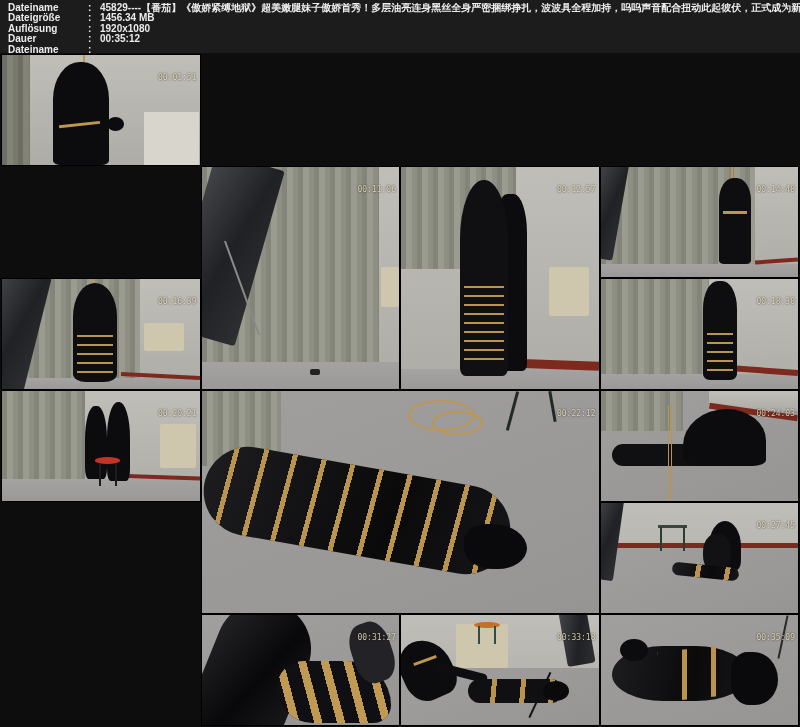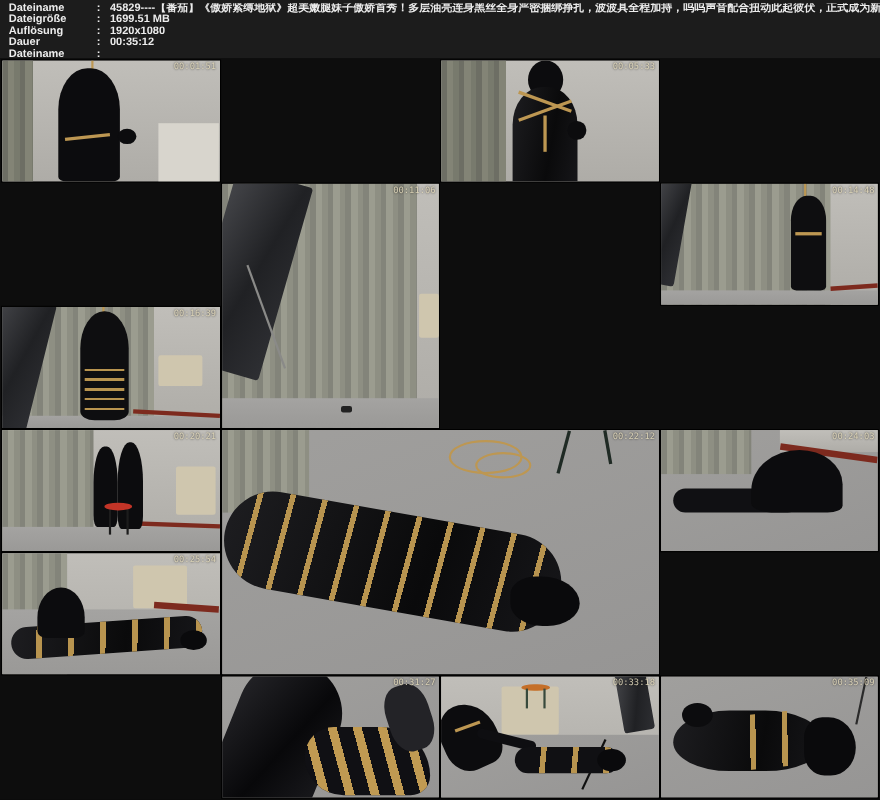--- a/index.html
+++ b/index.html
@@ -8,21 +8,21 @@
   .header{height:53px;background:#1c1c1c;padding:3px 0 0 8px;box-sizing:border-box;}
   .hrow{display:flex;line-height:10.4px;font-size:10px;font-weight:700;color:#ececec;white-space:nowrap;}
   .hlabel{width:80px;flex:0 0 80px;}
   .hcolon{width:12px;flex:0 0 12px;}
   .hvalue{overflow:hidden;text-overflow:clip;}
   
   .grid{display:grid;grid-template-columns:repeat(4,1fr);grid-template-rows:repeat(6,110px);
         gap:2px;padding:2px;background:#0d0d0d;}
   .thumb{position:relative;overflow:hidden;background:#b7b5b0;outline:1px solid #000;}
   .ly{position:absolute;}
-  .ts{position:absolute;top:1px;right:3px;font-size:8px;letter-spacing:0;
+  .ts{position:absolute;top:18px;right:3px;font-size:8px;letter-spacing:0;
       font-family:"DejaVu Sans Mono",monospace;color:#ded5b8;opacity:.92;
       text-shadow:0 0 2px rgba(0,0,0,.85);z-index:9;}
   
   .wall{background:linear-gradient(180deg,#c0beb9,#aeaca7);}
   .patch{background:#cfc6ae;border-radius:2px;}
   .curt{background:repeating-linear-gradient(90deg,#83847a 0 5px,#9b9c8f 5px 11px,#8e8f83 11px 16px);}
   .curtdk{background:repeating-linear-gradient(90deg,#6d6e64 0 5px,#838476 5px 11px,#787a6d 11px 16px);}
   .floor{background:linear-gradient(180deg,#a4a3a1,#9a9997);}
   .carpet{background:linear-gradient(160deg,#a09f9d,#969594);}
   .base{background:#7d2a1e;}
@@ -38,21 +38,21 @@
 
 <div class="header">
   <div class="hrow">
     <span class="hlabel">Dateiname</span>
       <span class="hcolon">:</span>
       <span class="hvalue">45829----【番茄】《傲娇紧缚地狱》超美嫩腿妹子傲娇首秀！多层油亮连身黑丝全身严密捆绑挣扎，波波具全程加持，呜呜声音配合扭动此起彼伏，正式成为新的紧缚玩偶，迎接属于她的专属呜呜紧缚地狱！.mp4</span>
   </div>
   <div class="hrow">
     <span class="hlabel">Dateigröße</span>
       <span class="hcolon">:</span>
-      <span class="hvalue">1699.51 MB</span>
+      <span class="hvalue">1456.34 MB</span>
   </div>
   <div class="hrow">
     <span class="hlabel">Auflösung</span>
       <span class="hcolon">:</span>
       <span class="hvalue">1920x1080</span>
   </div>
   <div class="hrow">
     <span class="hlabel">Dauer</span>
       <span class="hcolon">:</span>
       <span class="hvalue">00:35:12</span>
@@ -71,45 +71,45 @@
     <div class="ly curtdk" style="left:0;top:0;width:14%;height:100%"></div>
     <div class="ly" style="left:72%;top:52%;width:28%;height:48%;background:#d8d5cd"></div>
     <div class="ly rope" style="left:41%;top:0;width:1%;height:30%"></div>
     <div class="ly dark" style="left:26%;top:6%;width:28%;height:94%;border-radius:48% 48% 14% 14%/36% 36% 4% 4%"></div>
     <div class="ly dark" style="left:53%;top:56%;width:9%;height:13%;border-radius:50%"></div>
     <div class="ly rope" style="left:29%;top:62%;width:21%;height:2.5%;transform:rotate(-6deg)"></div>
     <span class="ts">00:01:51</span>
   </div>
 
 
-  <div class="thumb" style="grid-area:1/3" title="figure facing camera with rope harness, dark curtain left">
-    <div class="ly wall" style="inset:0"></div>
-    <div class="ly curtdk" style="left:0;top:0;width:30%;height:100%"></div>
-    <div class="ly dark" style="left:40%;top:0;width:16%;height:32%;border-radius:50%"></div>
-    <div class="ly fig" style="left:33%;top:22%;width:30%;height:78%;border-radius:46% 46% 10% 10%/40% 40% 0 0"></div>
-    <div class="ly rope" style="left:35%;top:33%;width:26%;height:2.5%;transform:rotate(20deg)"></div>
-    <div class="ly rope" style="left:35%;top:40%;width:26%;height:2.5%;transform:rotate(-20deg)"></div>
-    <div class="ly rope" style="left:47%;top:45%;width:1.4%;height:30%"></div>
-    <div class="ly dark" style="left:58%;top:50%;width:9%;height:15%;border-radius:50%"></div>
-    <span class="ts">00:05:33</span>
-  </div>
 
 
 
   <div class="thumb" style="grid-area:2/2/4/3" title="tall leaning mirror against curtained wall, empty room">
     <div class="ly curt" style="inset:0"></div>
     <div class="ly wall" style="left:90%;top:0;width:10%;height:100%"></div>
     <div class="ly patch" style="left:91%;top:45%;width:9%;height:18%"></div>
     <div class="ly floor" style="left:0;top:88%;width:100%;height:12%"></div>
     <div class="ly mirror" style="left:-6%;top:-4%;width:36%;height:82%;transform:rotate(16deg)"></div>
     <div class="ly" style="left:20%;top:32%;width:2px;height:45%;background:#8a8a88;transform:rotate(-20deg)"></div>
     <div class="ly" style="left:55%;top:91%;width:5%;height:2.5%;background:#222;border-radius:2px"></div>
     <span class="ts">00:11:06</span>
   </div>
 
+  <div class="thumb" style="grid-area:2/3/4/4" title="two figures standing together by white wall">
+    <div class="ly wall" style="inset:0"></div>
+    <div class="ly curt" style="left:0;top:0;width:58%;height:46%"></div>
+    <div class="ly patch" style="left:75%;top:45%;width:20%;height:22%"></div>
+    <div class="ly floor" style="left:0;top:91%;width:100%;height:9%"></div>
+    <div class="ly base" style="left:50%;top:87%;width:50%;height:4%;transform:rotate(2deg)"></div>
+    <div class="ly dark" style="left:47%;top:12%;width:17%;height:80%;border-radius:40% 40% 14% 14%/22% 22% 4% 4%"></div>
+    <div class="ly" style="left:30%;top:6%;width:24%;height:88%;background:#101013;border-radius:50% 50% 12% 12%/30% 30% 4% 4%"></div>
+    <div class="ly bands" style="left:32%;top:52%;width:20%;height:38%"></div>
+    <span class="ts">00:12:57</span>
+  </div>
 
   <div class="thumb" style="grid-area:2/4" title="figure standing beside tall curtains and mirror edge">
     <div class="ly curt" style="inset:0"></div>
     <div class="ly wall" style="left:78%;top:0;width:22%;height:100%"></div>
     <div class="ly floor" style="left:0;top:88%;width:100%;height:12%"></div>
     <div class="ly base" style="left:78%;top:84%;width:22%;height:4%;transform:rotate(-4deg)"></div>
     <div class="ly mirror" style="left:-4%;top:-6%;width:14%;height:90%;transform:rotate(10deg)"></div>
     <div class="ly rope" style="left:66%;top:0;width:1%;height:12%"></div>
     <div class="ly" style="left:60%;top:10%;width:16%;height:78%;background:#0e0e10;border-radius:45% 45% 16% 16%/26% 26% 4% 4%"></div>
     <div class="ly rope" style="left:62%;top:40%;width:12%;height:2.5%"></div>
@@ -122,20 +122,29 @@
     <div class="ly patch" style="left:72%;top:40%;width:20%;height:25%"></div>
     <div class="ly floor" style="left:0;top:90%;width:100%;height:10%"></div>
     <div class="ly base" style="left:60%;top:86%;width:40%;height:4%;transform:rotate(3deg)"></div>
     <div class="ly mirror" style="left:-8%;top:-8%;width:26%;height:116%;transform:rotate(14deg)"></div>
     <div class="ly rope" style="left:46%;top:0;width:1%;height:8%"></div>
     <div class="ly" style="left:36%;top:4%;width:22%;height:90%;background:#0e0e10;border-radius:50% 50% 30% 30%/34% 34% 8% 8%"></div>
     <div class="ly bands" style="left:38%;top:48%;width:18%;height:44%"></div>
     <span class="ts">00:16:39</span>
   </div>
 
+  <div class="thumb" style="grid-area:3/4" title="standing figure with roped legs, red baseboard">
+    <div class="ly wall" style="inset:0"></div>
+    <div class="ly curt" style="left:0;top:0;width:55%;height:100%"></div>
+    <div class="ly floor" style="left:0;top:86%;width:100%;height:14%"></div>
+    <div class="ly base" style="left:58%;top:80%;width:42%;height:5%;transform:rotate(4deg)"></div>
+    <div class="ly" style="left:52%;top:2%;width:17%;height:90%;background:#0e0e10;border-radius:45% 45% 20% 20%/28% 28% 6% 6%"></div>
+    <div class="ly bands" style="left:54%;top:45%;width:13%;height:45%"></div>
+    <span class="ts">00:18:30</span>
+  </div>
 
   <div class="thumb" style="grid-area:4/1" title="two figures beside small red stool">
     <div class="ly wall" style="inset:0"></div>
     <div class="ly curt" style="left:0;top:0;width:42%;height:100%"></div>
     <div class="ly patch" style="left:80%;top:30%;width:18%;height:40%"></div>
     <div class="ly floor" style="left:0;top:80%;width:100%;height:20%"></div>
     <div class="ly base" style="left:55%;top:76%;width:45%;height:4%;transform:rotate(2deg)"></div>
     <div class="ly dark" style="left:42%;top:14%;width:11%;height:66%;border-radius:45% 45% 15% 15%"></div>
     <div class="ly dark" style="left:53%;top:10%;width:12%;height:72%;border-radius:45% 45% 15% 15%"></div>
     <div class="ly" style="left:49%;top:64%;width:9%;height:22%;border-left:2px solid #1c1c1c;border-right:2px solid #1c1c1c;box-sizing:border-box"></div>
@@ -160,33 +169,34 @@
     <div class="ly carpet" style="inset:0"></div>
     <div class="ly wall" style="left:55%;top:0;width:45%;height:18%"></div>
     <div class="ly curt" style="left:0;top:0;width:42%;height:36%"></div>
     <div class="ly base" style="left:55%;top:16%;width:45%;height:5%;transform:rotate(8deg)"></div>
     <div class="ly" style="left:6%;top:48%;width:58%;height:20%;background:#101013;border-radius:40px"></div>
     <div class="ly bands" style="left:10%;top:48%;width:50%;height:20%;transform:rotate(90deg) scaleY(.4)"></div>
     <div class="ly dark" style="left:42%;top:16%;width:42%;height:52%;border-radius:58% 52% 18% 30%/70% 60% 12% 16%"></div>
     <span class="ts">00:24:03</span>
   </div>
 
-  <div class="thumb" style="grid-area:5/1" title="kneeling figure beside long wrapped figure on floor">
-    <div class="ly wall" style="inset:0"></div>
-    <div class="ly curt" style="left:0;top:0;width:30%;height:100%"></div>
-    <div class="ly patch" style="left:60%;top:10%;width:25%;height:35%"></div>
-    <div class="ly floor" style="left:0;top:46%;width:100%;height:54%"></div>
-    <div class="ly base" style="left:70%;top:42%;width:30%;height:5%;transform:rotate(4deg)"></div>
-    <div class="ly fig" style="left:4%;top:56%;width:88%;height:26%;border-radius:50px;transform:rotate(-4deg)"></div>
-    <div class="ly bandsw" style="left:4%;top:56%;width:88%;height:26%;border-radius:50px;transform:rotate(-4deg)"></div>
-    <div class="ly" style="left:82%;top:64%;width:12%;height:16%;background:#0a0a0c;border-radius:50%"></div>
-    <div class="ly dark" style="left:16%;top:28%;width:22%;height:42%;border-radius:50% 50% 20% 20%/60% 60% 14% 14%"></div>
-    <span class="ts">00:25:54</span>
-  </div>
-
+
+  <div class="thumb" style="grid-area:5/4" title="two figures seated on floor near metal stool">
+    <div class="ly wall" style="inset:0"></div>
+    <div class="ly carpet" style="left:0;top:40%;width:100%;height:60%"></div>
+    <div class="ly base" style="left:8%;top:36%;width:92%;height:4.5%"></div>
+    <div class="ly mirror" style="left:-3%;top:-10%;width:12%;height:80%;transform:rotate(8deg)"></div>
+    <div class="ly" style="left:29%;top:20%;width:15%;height:3%;background:#3a453c"></div>
+    <div class="ly" style="left:30%;top:22%;width:13%;height:22%;border-left:2px solid #2e3a32;border-right:2px solid #2e3a32;box-sizing:border-box"></div>
+    <div class="ly dark" style="left:55%;top:16%;width:16%;height:46%;border-radius:50% 50% 20% 20%"></div>
+    <div class="ly" style="left:52%;top:28%;width:14%;height:36%;background:#121215;border-radius:45%"></div>
+    <div class="ly fig" style="left:36%;top:56%;width:34%;height:12%;border-radius:20px;transform:rotate(6deg)"></div>
+    <div class="ly bandsw" style="left:36%;top:56%;width:34%;height:12%;border-radius:20px;transform:rotate(6deg)"></div>
+    <span class="ts">00:27:45</span>
+  </div>
 
 
   <div class="thumb" style="grid-area:6/2" title="close-up of gold straps over dark glossy fabric">
     <div class="ly carpet" style="inset:0"></div>
     <div class="ly" style="left:2%;top:-15%;width:48%;height:140%;background:linear-gradient(110deg,#26262a,#08080a 55%,#1c1c20);border-radius:60px;transform:rotate(22deg)"></div>
     <div class="ly" style="left:38%;top:42%;width:58%;height:56%;background:#101014;border-radius:30px 50px 20px 40px"></div>
     <div class="ly" style="left:38%;top:42%;width:58%;height:56%;border-radius:30px 50px 20px 40px;background:repeating-linear-gradient(75deg,transparent 0 14px,#c09a52 14px 22px)"></div>
     <div class="ly" style="left:76%;top:6%;width:20%;height:55%;background:#232327;border-radius:40%;transform:rotate(-18deg)"></div>
     <span class="ts">00:31:27</span>
   </div>

